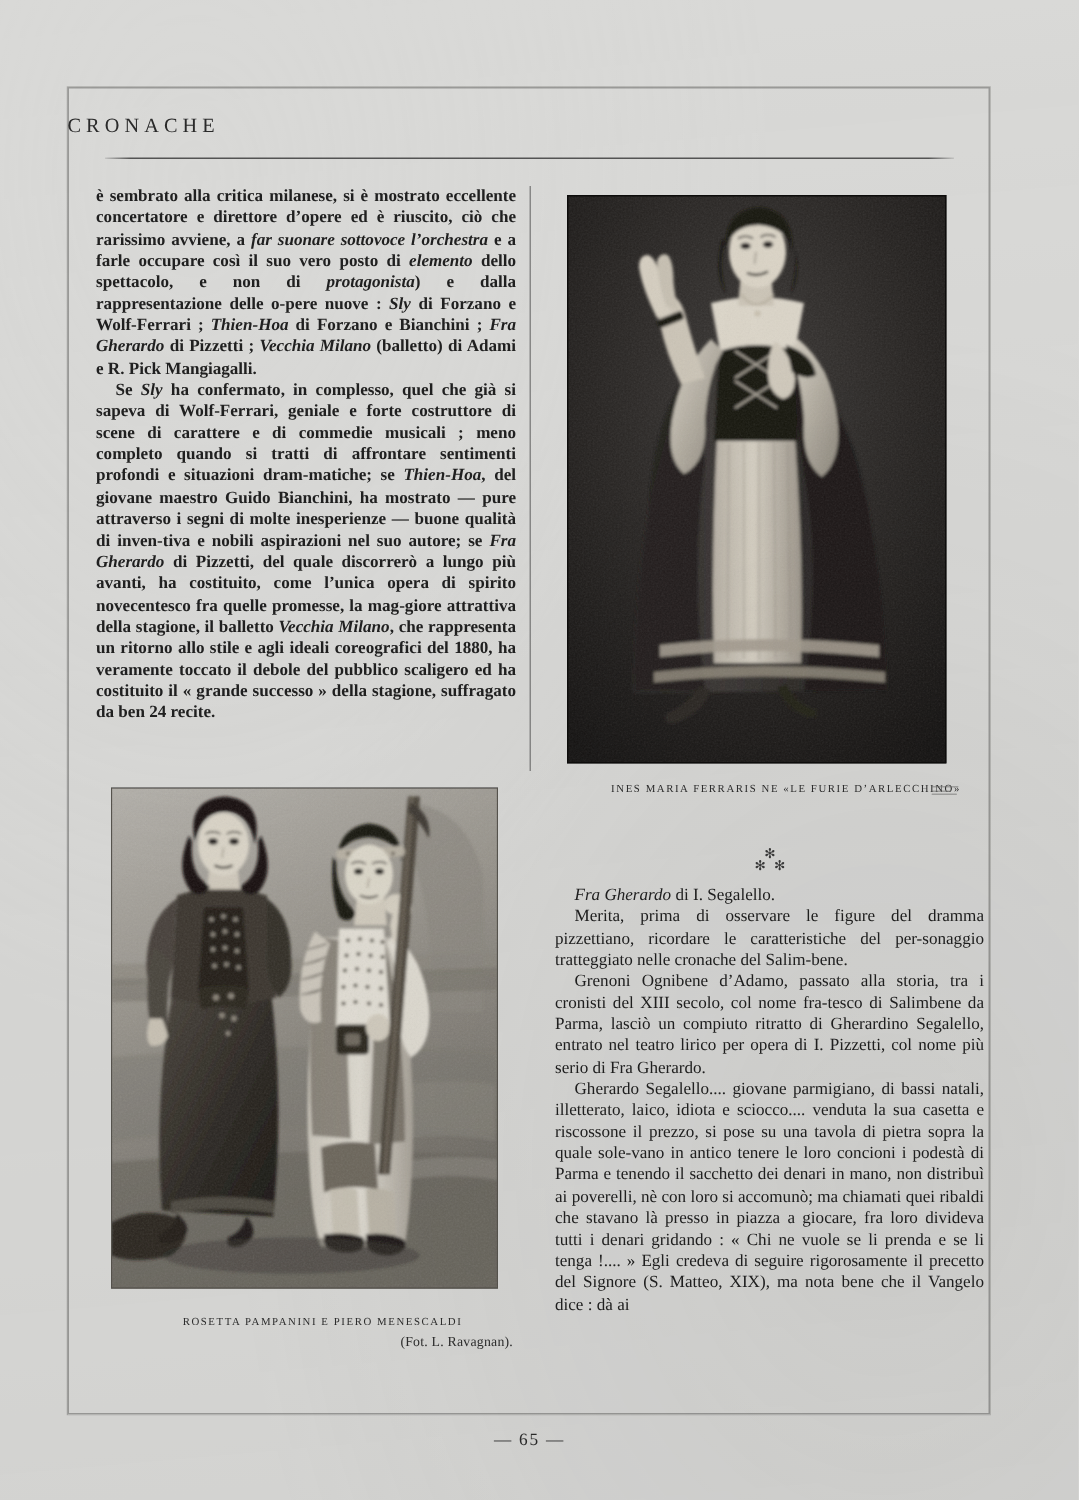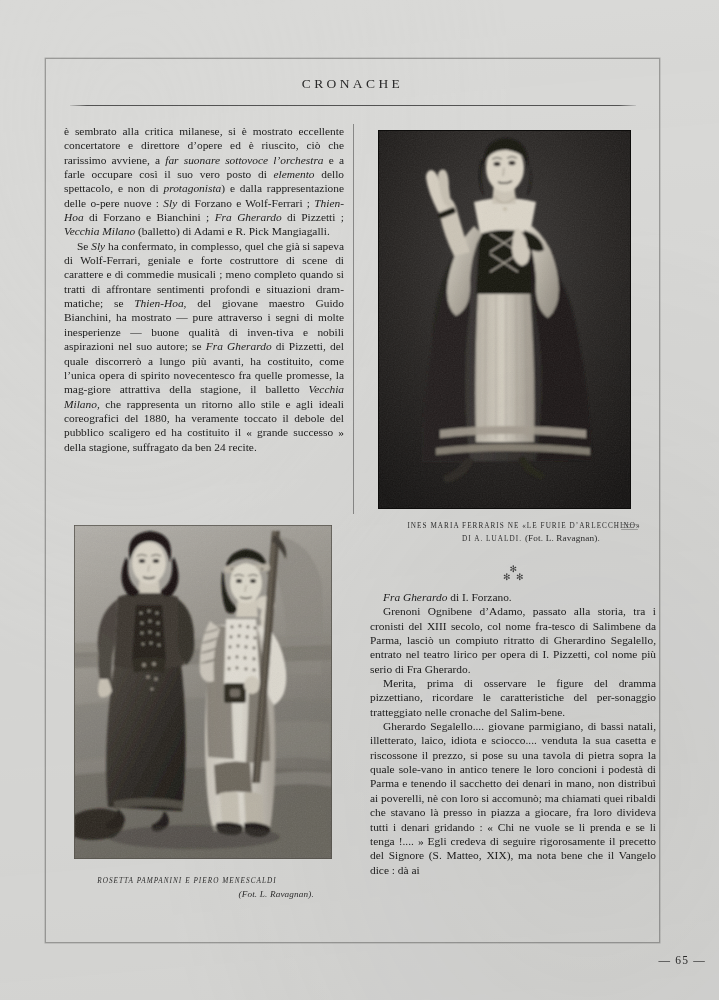--- a/index.html
+++ b/index.html
@@ -43,21 +43,21 @@
     box-shadow: 0 0 0 0.5px rgba(120,120,118,.45);
     box-sizing: border-box;
   }
 
   
   .running-head {
     position: absolute;
     left: 45px;
     top: 76px;
     width: 615px;
-    text-align: center;
+    text-align: left;
     font-size: 13.5px;
     letter-spacing: 3.4px;
     color: #2a2a2a;
     font-family: "Liberation Serif", "DejaVu Serif", serif;
   }
   .head-rule {
     position: absolute;
     left: 70px;
     top: 105px;
     width: 566px;
@@ -81,21 +81,21 @@
   .col {
     position: absolute;
     font-size: 11.4px;
     line-height: 14.35px;
     text-align: justify;
     text-justify: inter-word;
     -webkit-hyphens: none;
     hyphens: none;
     color: #202020;
   }
-  .col-left  { left: 64px;  top: 124px; width: 280px; }
+  .col-left  { left: 64px;  top: 124px; width: 280px; font-weight: bold; }
   .col-right { left: 370px; top: 590px; width: 286px; }
 
   .col p { margin: 0; }
   .col p.indent { text-indent: 13px; }
   .col i, .col em { font-style: italic; }
 
   
   .photo {
     position: absolute;
     overflow: hidden;
@@ -123,21 +123,21 @@
   .caption .l1, .caption .l2 { display: block; }
   .caption .fot {
     letter-spacing: 0.15px;
     font-size: 9.2px;
   }
   .cap-top {
     left: 381px; top: 521px; width: 286px; text-align: center;
   }
   .cap-top .l2 { padding-left: 14px; }
   .cap-left {
-    left: 54px; top: 876px; width: 266px; text-align: center; font-style: italic;
+    left: 82px; top: 876px; width: 266px; text-align: center;
   }
   .cap-left .l3 { display: block; text-align: right; padding-right: 6px; margin-top: 1px; }
 
   
   .smudge {
     position: absolute;
     left: 621px; top: 523px;
     width: 18px; height: 9px;
     opacity: .5;
   }
@@ -167,21 +167,21 @@
   }
   .ast-top   { left: 50%; margin-left: -3.5px; top: 0; }
   .ast-left  { left: 50%; margin-left: -10px;  top: 8px; }
   .ast-right { left: 50%; margin-left: 3px;    top: 8px; }
 
   
   .folio {
     position: absolute;
     left: 0; top: 954px;
     width: 706px;
-    text-align: right;
+    text-align: center;
     font-size: 11.5px;
     letter-spacing: 1.2px;
     color: #2b2b2b;
   }
 </style>
 </head>
 <body>
 
 <div class="page">
 
@@ -302,41 +302,37 @@
         <path d="M96 330 Q90 346 72 352 Q64 354 66 346 Q80 340 88 328 Z" fill="#2a2621"></path>
         <path d="M140 328 Q146 344 160 348 Q168 350 166 343 Q152 338 146 326 Z" fill="#242019"></path>
       </g>
       <rect width="253" height="379" filter="url(#grainT)" fill="none" opacity="0.5"></rect>
       <rect width="253" height="379" fill="none" stroke="#0d0c0b" stroke-width="2"></rect>
     </svg>
   </div>
 
   <div class="caption cap-top">
     <span class="l1">INES MARIA FERRARIS NE «LE FURIE D’ARLECCHINO»</span>
-    <span class="l2">
-      <span>DI A. LUALDI.</span>
-      <span class="fot">(Fot. L. Ravagnan).</span>
-    </span>
   </div>
   <div class="smudge">
       <i></i>
       <i></i>
       <i></i>
     </div>
 
   <div class="asterism">
     <span class="ast-top">✻</span>
     <span class="ast-left">✻</span>
     <span class="ast-right">✻</span>
   </div>
 
   <div class="col col-right" id="col-right">
-      <p class="indent"><i>Fra Gherardo</i><span> di I. Forzano.</span></p>
+      <p class="indent"><i>Fra Gherardo</i><span> di I. Segalello.</span></p>
+      <p class="indent"><span>Merita, prima di osservare le figure del dramma pizzettiano, ricordare le caratteristiche del per-sonaggio tratteggiato nelle cronache del Salim-bene.</span></p>
       <p class="indent"><span>Grenoni Ognibene d’Adamo, passato alla storia, tra i cronisti del XIII secolo, col nome fra-tesco di Salimbene da Parma, lasciò un compiuto ritratto di Gherardino Segalello, entrato nel teatro lirico per opera di I. Pizzetti, col nome più serio di Fra Gherardo.</span></p>
-      <p class="indent"><span>Merita, prima di osservare le figure del dramma pizzettiano, ricordare le caratteristiche del per-sonaggio tratteggiato nelle cronache del Salim-bene.</span></p>
       <p class="indent"><span>Gherardo Segalello.... giovane parmigiano, di bassi natali, illetterato, laico, idiota e sciocco.... venduta la sua casetta e riscossone il prezzo, si pose su una tavola di pietra sopra la quale sole-vano in antico tenere le loro concioni i podestà di Parma e tenendo il sacchetto dei denari in mano, non distribuì ai poverelli, nè con loro si accomunò; ma chiamati quei ribaldi che stavano là presso in piazza a giocare, fra loro divideva tutti i denari gridando : « Chi ne vuole se li prenda e se li tenga !.... » Egli credeva di seguire rigorosamente il precetto del Signore (S. Matteo, XIX), ma nota bene che il Vangelo dice : dà ai</span></p>
     </div>
 
   <div class="photo photo-left">
     <svg viewBox="0 0 258 334" preserveAspectRatio="none" aria-hidden="true">
       <defs>
         <linearGradient id="bgL" x1="0" y1="0" x2="0.3" y2="1">
           <stop offset="0%" stop-color="#b5b2ac"></stop>
           <stop offset="40%" stop-color="#9b978f"></stop>
           <stop offset="100%" stop-color="#6e6a63"></stop>

